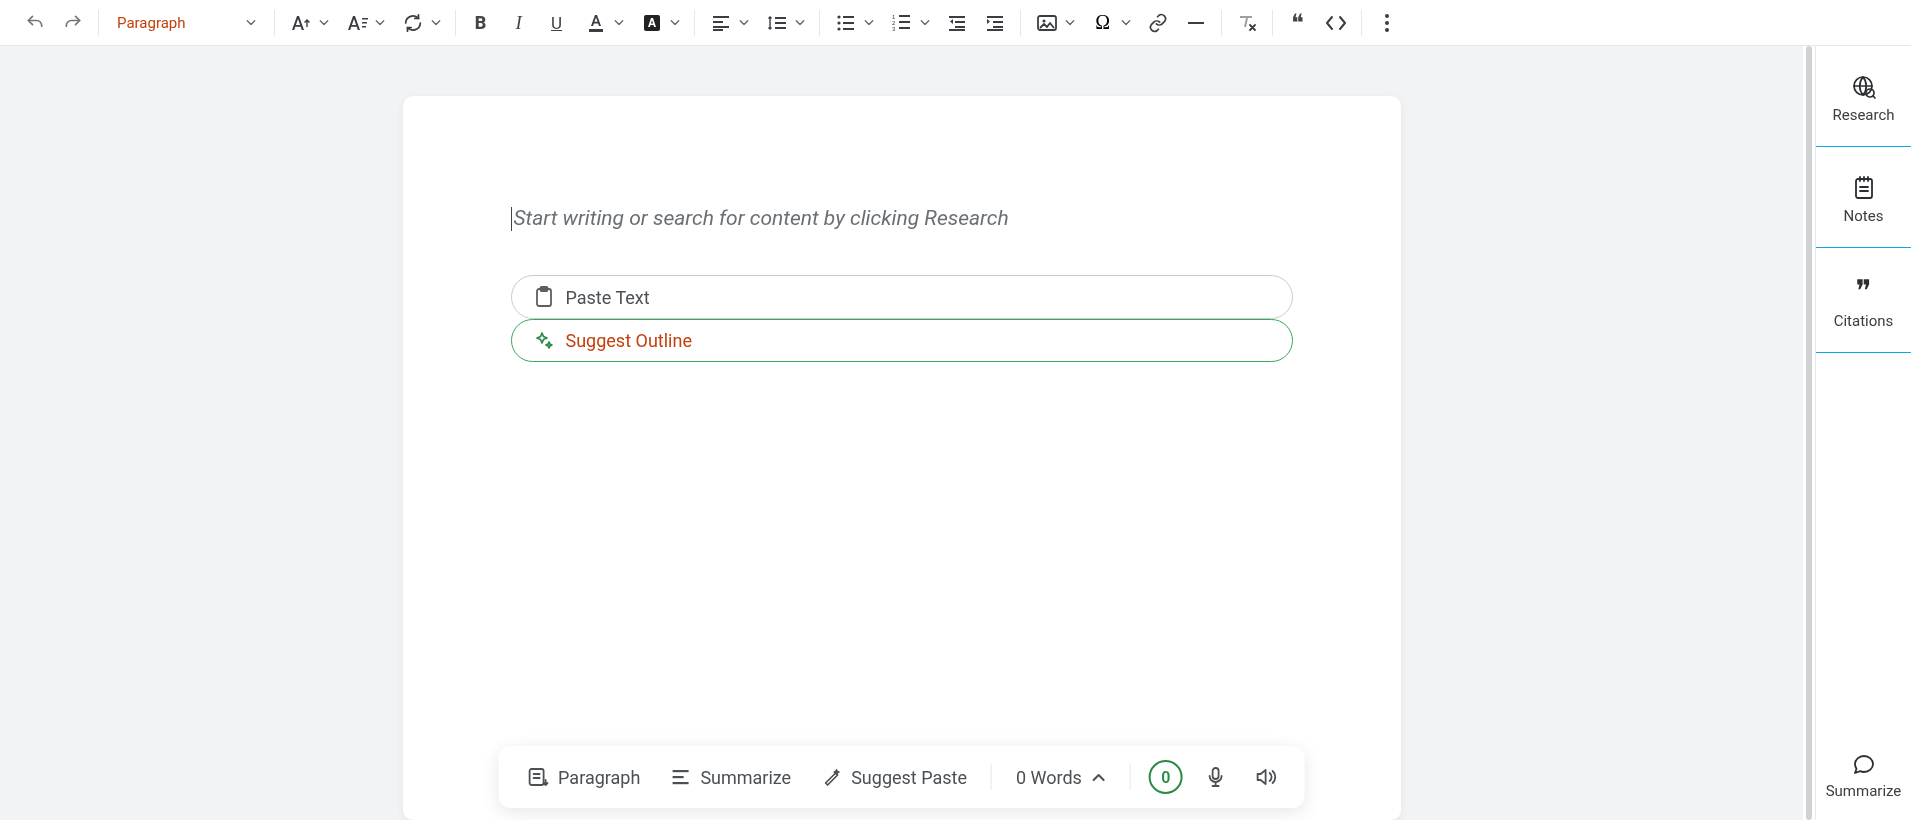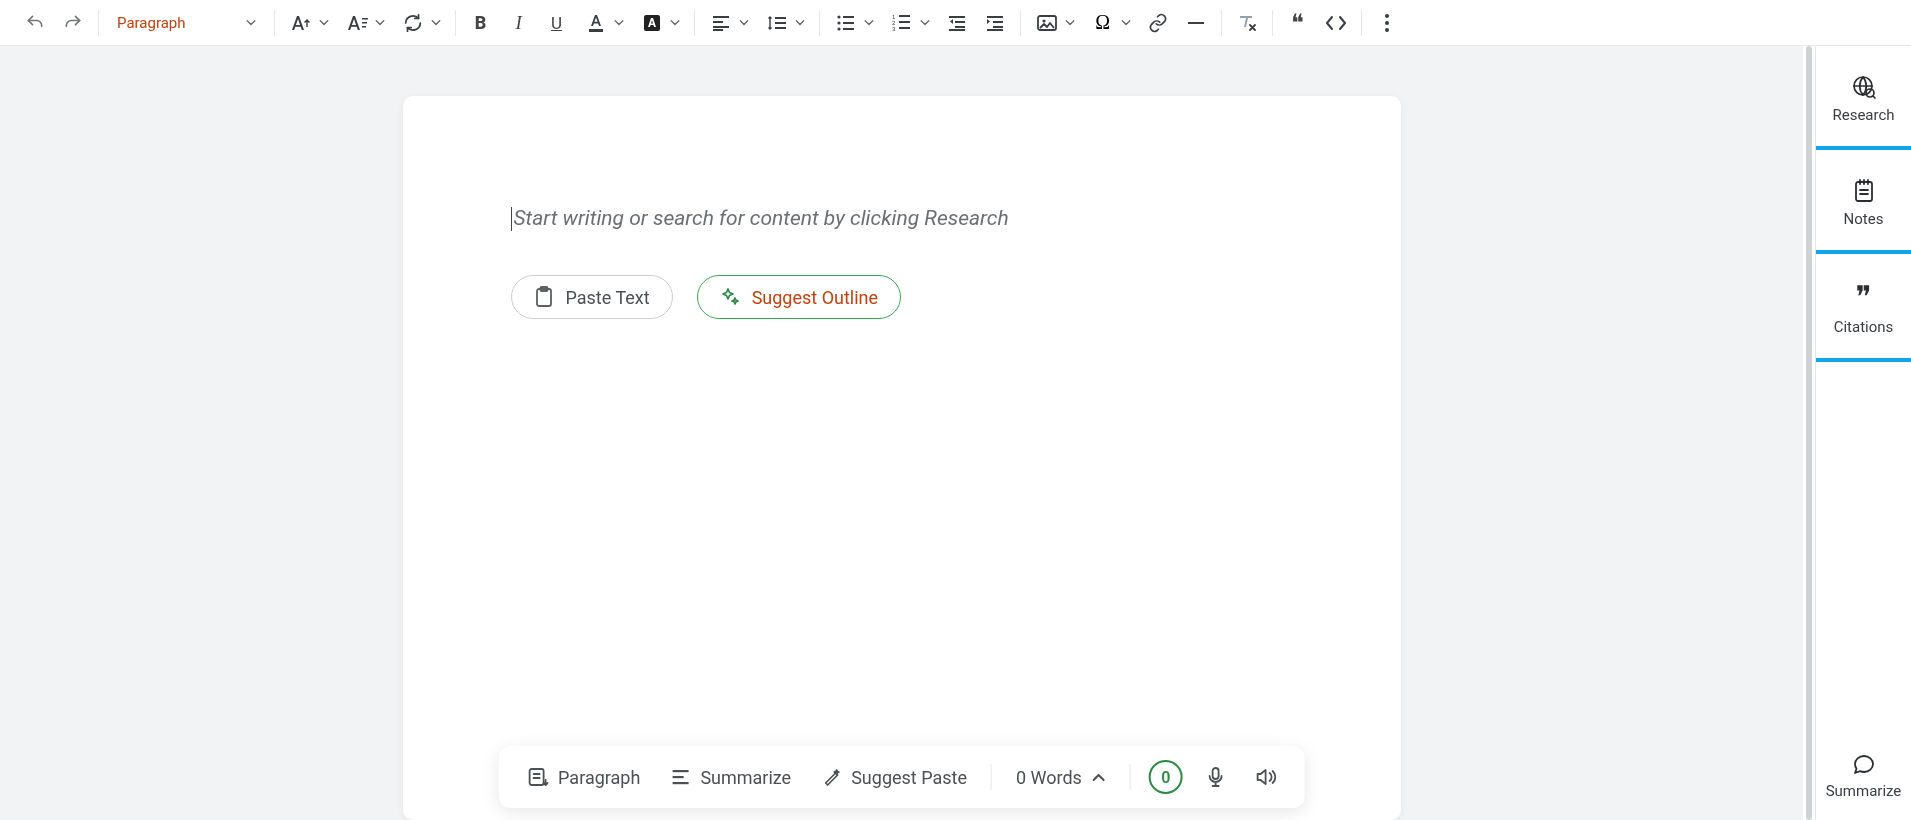--- a/index.html
+++ b/index.html
@@ -16,28 +16,28 @@
   .tb-combo { display: flex; align-items: center; gap: 2px; padding: 0 4px; cursor: pointer; }
   .tb-combo .icon-wrap { display:flex; align-items:center; justify-content:center; width:28px; height:34px; }
   .tb-combo .caret-wrap { display:flex; align-items:center; justify-content:center; width:14px; height:34px; }
 
   
   .workarea { display: flex; height: calc(820px - 46px); }
   .canvas-region { flex: 1; background: #f2f3f4; position: relative; display: flex; justify-content: center; }
   .scrollbar-track { width: 12px; background: transparent; position: relative; }
   .scrollbar-thumb { position:absolute; top:0; left:3px; width:6px; height:100%; background:#d0d2d4; border-radius:3px; }
   .right-panel { width: 96px; background: #fff; border-left: 1px solid #e5e7e9; display: flex; flex-direction: column; align-items: center; }
-  .right-item { display:flex; flex-direction:column; align-items:center; gap:6px; padding: 28px 0 22px; width:100%; border-bottom:4px solid #0ea5e9; cursor:pointer; color:#3a3e42; font-size:15px; }
+  .right-item { display:flex; flex-direction:column; align-items:center; gap:6px; padding: 28px 0 22px; width:100%; border-bottom:1px solid #0ea5e9; cursor:pointer; color:#3a3e42; font-size:15px; }
   .right-item.last { border-bottom:none; margin-top:auto; padding-bottom:20px; }
 
   
   .page { width: 998px; background: #fff; border-radius: 10px; margin-top: 50px; box-shadow: 0 2px 8px rgba(0,0,0,0.06); padding: 110px 108px 60px 108px; position: relative; min-height: 600px; }
   .placeholder { font-style: italic; color: #6a6f74; font-size: 21px; }
   .cursor { display:inline-block; width:0; border-left: 1px solid #444; height: 24px; vertical-align: middle; margin-right: 2px; }
-  .chips { display:flex; gap:24px; margin-top: 44px; }
+  .chips { display:flex; margin-top: 44px; flex-direction: column; }
   .chip { display:flex; align-items:center; gap:12px; border:1px solid #c9ccce; border-radius: 999px; padding: 10px 22px; cursor:pointer; font-size:18px; color:#4b5055; background:#fff; }
   .chip.green { border-color:#3aa757; color:#c2410c;text-align:right; }
 
   
   .floatbar { position:absolute; bottom:12px; left:50%; transform:translateX(-50%); background:#fff; border-radius:12px; box-shadow: 0 4px 18px rgba(0,0,0,0.10); display:flex; align-items:center; padding: 14px 22px; gap: 18px; font-size:18px; color:#4b5055; }
   .fb-item { display:flex; align-items:center; gap:10px; cursor:pointer; padding:4px 6px; }
   .fb-sep { width:1px; height:26px; background:#e5e7e9; }
   .fb-badge { width:34px; height:34px; border:2px solid #2c8a45; border-radius:50%; display:flex; align-items:center; justify-content:center; color:#2c8a45; font-weight:600; font-size:16px; }
 </style>
 </head>

